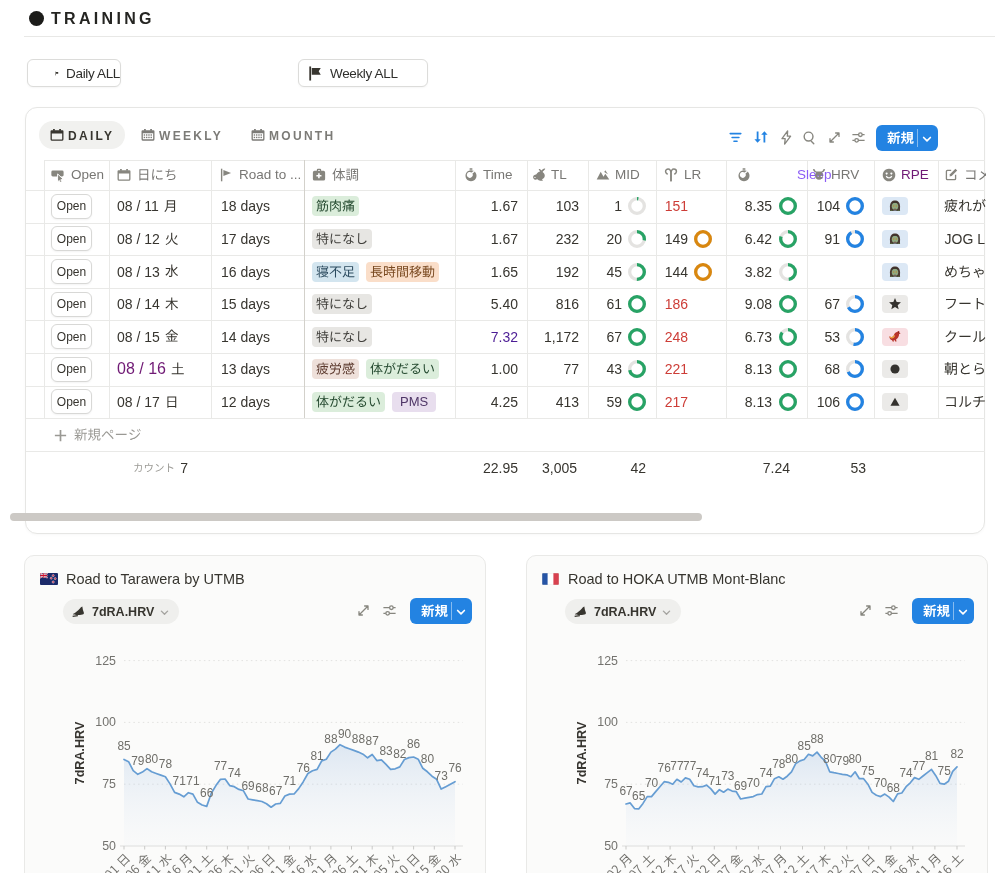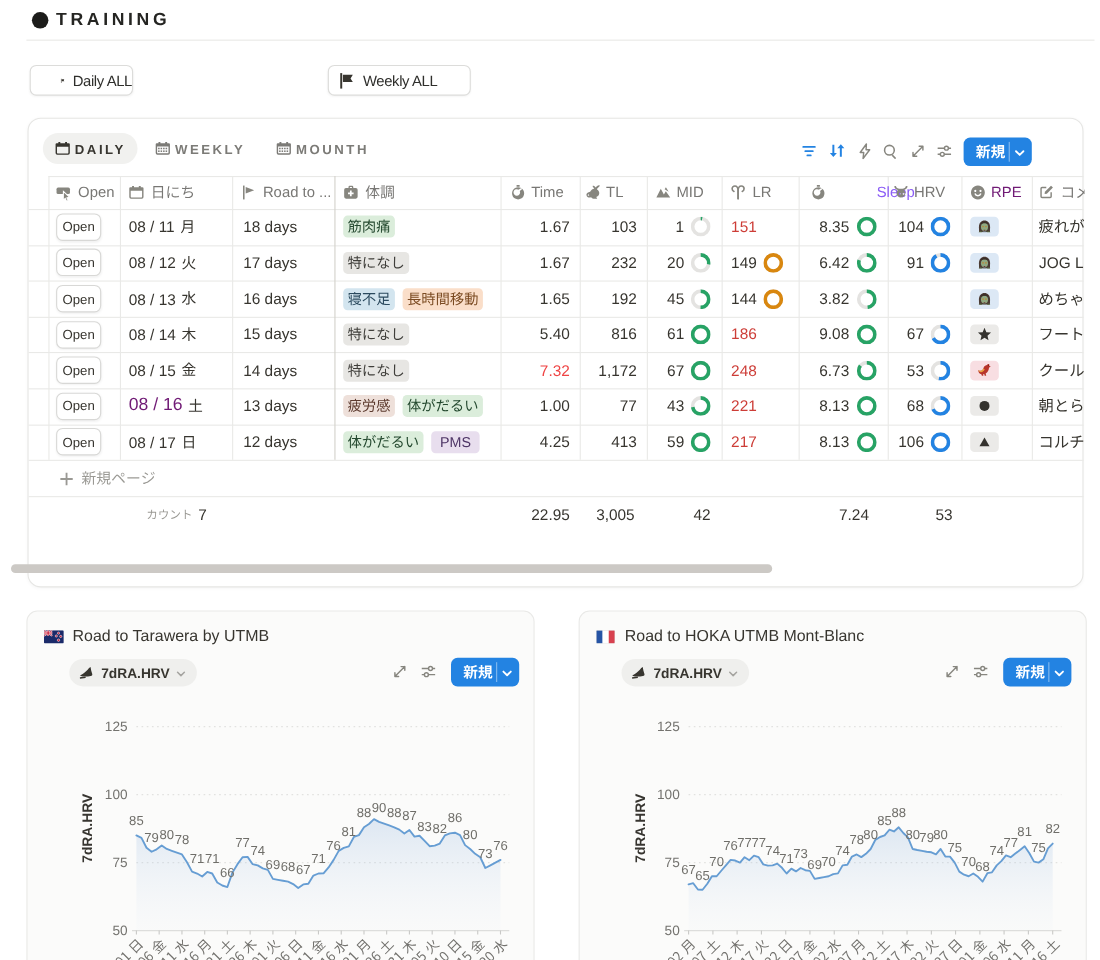--- a/index.html
+++ b/index.html
@@ -545,21 +545,21 @@
         <g transform="translate(0,11.44)">
           <g transform="scale(0.013000,-0.013000)">
             <path transform="translate(0,0)" d="M439 732H912V662H439ZM380 536H958V465H380ZM397 346H953V275H397ZM636 841H710V498H636ZM761 476H835V13Q835 -21 826 -39Q818 -57 793 -67Q770 -75 729 -78Q689 -80 631 -80Q629 -63 622 -42Q616 -20 607 -5Q653 -6 690 -6Q728 -6 740 -5Q752 -5 756 -1Q761 3 761 13ZM449 212 506 246Q532 223 556 195Q581 167 602 139Q623 110 635 87L574 48Q563 71 543 100Q523 129 499 159Q474 188 449 212ZM35 296Q83 309 144 326Q204 343 273 363Q341 384 408 404L418 338Q324 308 228 278Q132 247 55 224ZM222 839H292V-80H222ZM98 786 163 775Q156 709 145 644Q134 579 120 521Q105 463 86 418Q80 423 69 429Q59 436 48 442Q37 449 29 452Q48 495 61 549Q74 603 84 664Q93 725 98 786ZM105 637H395V565H93Z"></path>
             <path transform="translate(1000,0)" d="M456 675Q497 669 552 665Q606 662 665 663Q723 663 776 667Q830 670 867 676V595Q827 591 774 588Q720 586 663 586Q605 586 551 588Q497 591 456 595ZM495 268Q488 241 484 219Q480 197 480 176Q480 159 488 143Q495 126 514 114Q532 101 565 93Q598 86 649 86Q717 86 777 92Q837 99 897 112L899 28Q852 18 789 13Q727 7 649 7Q523 7 465 47Q406 87 406 157Q406 182 411 210Q415 239 423 275ZM265 752Q263 744 259 732Q256 719 252 707Q249 694 247 685Q242 657 235 621Q228 584 221 543Q215 501 210 458Q204 416 201 376Q197 336 197 302Q197 265 200 232Q202 199 206 162Q215 185 225 211Q235 237 246 262Q256 288 264 308L306 276Q293 240 278 197Q263 154 251 115Q240 75 235 52Q233 41 231 28Q229 15 230 7Q231 -1 231 -11Q232 -20 233 -28L161 -33Q146 20 135 104Q124 187 124 288Q124 343 129 401Q134 458 142 513Q150 567 157 613Q165 658 169 689Q172 707 174 725Q176 744 176 760Z"></path>
             <path transform="translate(2000,0)" d="M97 631Q125 627 156 626Q187 624 219 624Q274 624 332 629Q391 634 451 646Q511 657 569 676L571 601Q522 588 464 577Q405 566 343 560Q280 553 219 553Q192 553 161 554Q131 554 102 556ZM451 794Q445 770 436 733Q427 696 416 655Q406 615 394 579Q370 507 333 427Q296 348 254 273Q212 198 171 142L94 182Q127 221 160 271Q194 321 223 376Q253 431 277 484Q301 537 317 581Q333 629 347 689Q361 750 363 802ZM687 485Q686 454 685 429Q685 405 686 377Q687 353 688 315Q690 278 692 237Q694 195 695 157Q697 119 697 94Q697 54 679 21Q661 -12 623 -31Q584 -51 522 -51Q467 -51 422 -35Q377 -20 350 12Q322 44 322 93Q322 140 349 173Q375 207 420 225Q466 243 522 243Q606 243 677 220Q747 196 803 160Q860 124 901 89L858 21Q829 47 794 75Q758 103 715 126Q672 150 623 165Q574 180 519 180Q464 180 430 157Q396 134 396 100Q396 65 425 43Q454 21 512 21Q554 21 578 34Q602 48 613 70Q623 93 623 120Q623 148 621 193Q620 238 617 289Q615 341 613 393Q610 444 609 485ZM887 458Q860 482 819 508Q778 534 735 557Q691 581 658 596L699 657Q726 645 759 628Q792 611 825 592Q858 573 886 556Q915 538 932 524Z"></path>
             <path transform="translate(3000,0)" d="M340 779Q336 754 334 729Q332 703 331 678Q329 636 327 574Q325 512 323 443Q321 373 320 304Q319 235 319 180Q319 125 340 92Q361 59 398 45Q435 31 483 31Q551 31 606 49Q661 66 704 95Q747 125 780 162Q814 199 841 238L898 170Q872 134 834 96Q797 57 746 24Q695 -9 629 -30Q562 -51 480 -51Q409 -51 354 -29Q299 -7 268 42Q237 91 237 172Q237 217 238 271Q239 326 241 384Q243 442 244 497Q245 553 246 600Q247 647 247 678Q247 706 245 732Q243 758 239 780Z"></path>
           </g>
         </g>
       </svg>
     </div>
-    <div style="position:absolute;right:482px;top:336.7px;transform:translateY(-50%);font-size:14px;color:#ef4444;font-weight:400;line-height:1.2;white-space:nowrap;margin-left:24px;">7.32</div>
+    <div style="position:absolute;right:482px;top:336.7px;transform:translateY(-50%);font-size:14px;color:#4c1d95;font-weight:400;line-height:1.2;white-space:nowrap;margin-left:24px;">7.32</div>
     <div style="position:absolute;right:421px;top:336.7px;transform:translateY(-50%);font-size:14px;color:#37352f;font-weight:400;line-height:1.2;white-space:nowrap;">1,172</div>
     <div style="position:absolute;right:378px;top:336.7px;transform:translateY(-50%);font-size:14px;color:#37352f;font-weight:400;line-height:1.2;white-space:nowrap;">67</div>
     <div style="position:absolute;left:628px;top:327.7px;">
       <svg width="18" height="18" viewBox="0 0 18 18" style="display:block">
         <circle cx="9.0" cy="9.0" r="7.35" fill="none" stroke="#e4e3e1" stroke-width="3.3"></circle>
         <circle cx="9.0" cy="9.0" r="7.35" fill="none" stroke="#27a365" stroke-width="3.3" stroke-dasharray="46.18 46.18" transform="rotate(-90 9.0 9.0)"></circle>
       </svg>
     </div>
     <div style="position:absolute;right:312px;top:336.7px;transform:translateY(-50%);font-size:14px;color:#cd3d37;font-weight:400;line-height:1.2;white-space:nowrap;">248</div>
     <div style="position:absolute;right:228px;top:336.7px;transform:translateY(-50%);font-size:14px;color:#37352f;font-weight:400;line-height:1.2;white-space:nowrap;">6.73</div>

